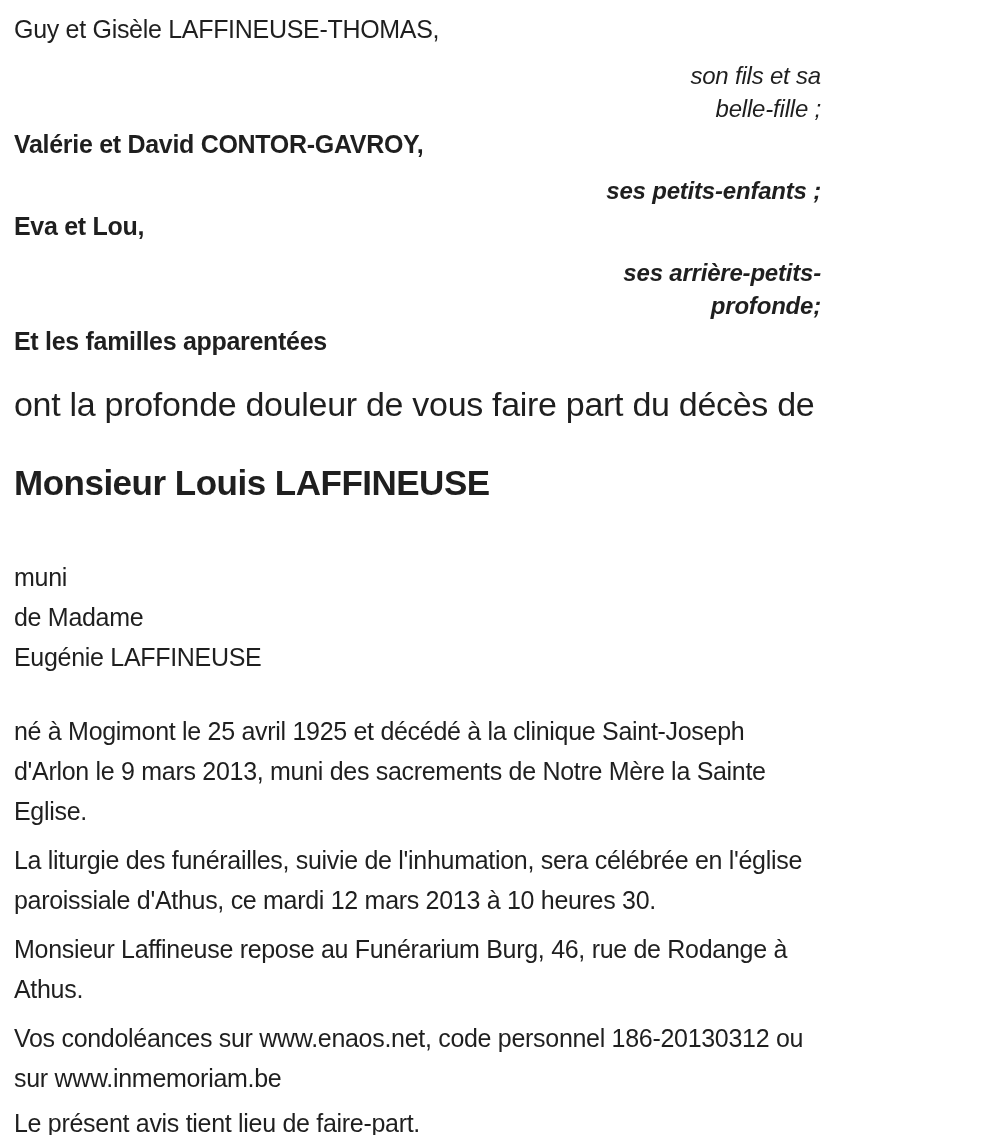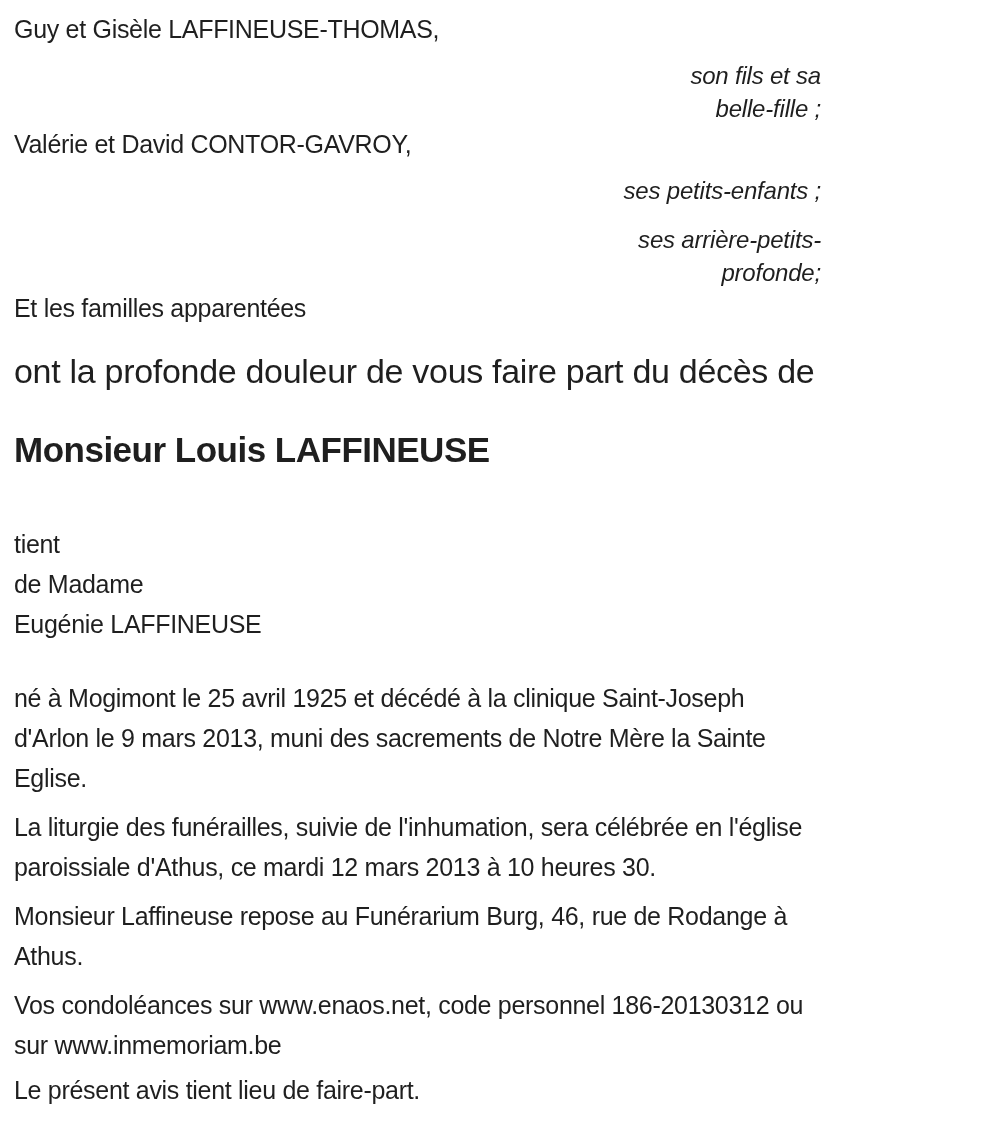--- a/index.html
+++ b/index.html
@@ -15,21 +15,21 @@
     overflow: hidden;
   }
   .page {
     box-sizing: border-box;
     width: 836px;
     height: 1135px;
     padding: 16px 15px 0 14px;
   }
   
   .group { margin: 0; }
-  .group + .group { margin-top: 6px; }
+  .group + .group { margin-top: 6px; font-weight: bold; }
   .name {
     font-size: 25px;
     line-height: 27px;
     letter-spacing: -0.3px;
     margin: 0;
   }
   .relation {
     margin: 16px 0 0 0;
   }
   .relation-line {
@@ -92,38 +92,39 @@
     </div>
 
     <div class="group">
       <p class="name">Valérie et David CONTOR-GAVROY,</p>
       <p class="relation">
         <span class="relation-line">ses petits-enfants ;</span>
       </p>
     </div>
 
     <div class="group">
+      <p class="name">Eva et Lou,</p>
       <p class="relation">
         <span class="relation-line">ses arrière-petits-</span>
         <span class="relation-line">profonde;</span>
       </p>
     </div>
 
     <div class="group">
       <p class="name">Et les familles apparentées</p>
     </div>
 
   </section>
 
   <p class="intro">ont la profonde douleur de vous faire part du décès de</p>
 
   <h1 class="deceased-title">Monsieur Louis LAFFINEUSE</h1>
 
   <div class="status">
-    <span class="status-line">tient</span>
+    <span class="status-line">muni</span>
     <span class="status-line">de Madame</span>
     <span class="status-line">Eugénie LAFFINEUSE</span>
   </div>
 
   <div class="para first">
     <span class="para-line">né à Mogimont le 25 avril 1925 et décédé à la clinique Saint-Joseph</span>
     <span class="para-line">d'Arlon le 9 mars 2013, muni des sacrements de Notre Mère la Sainte</span>
     <span class="para-line">Eglise.</span>
   </div>
 

